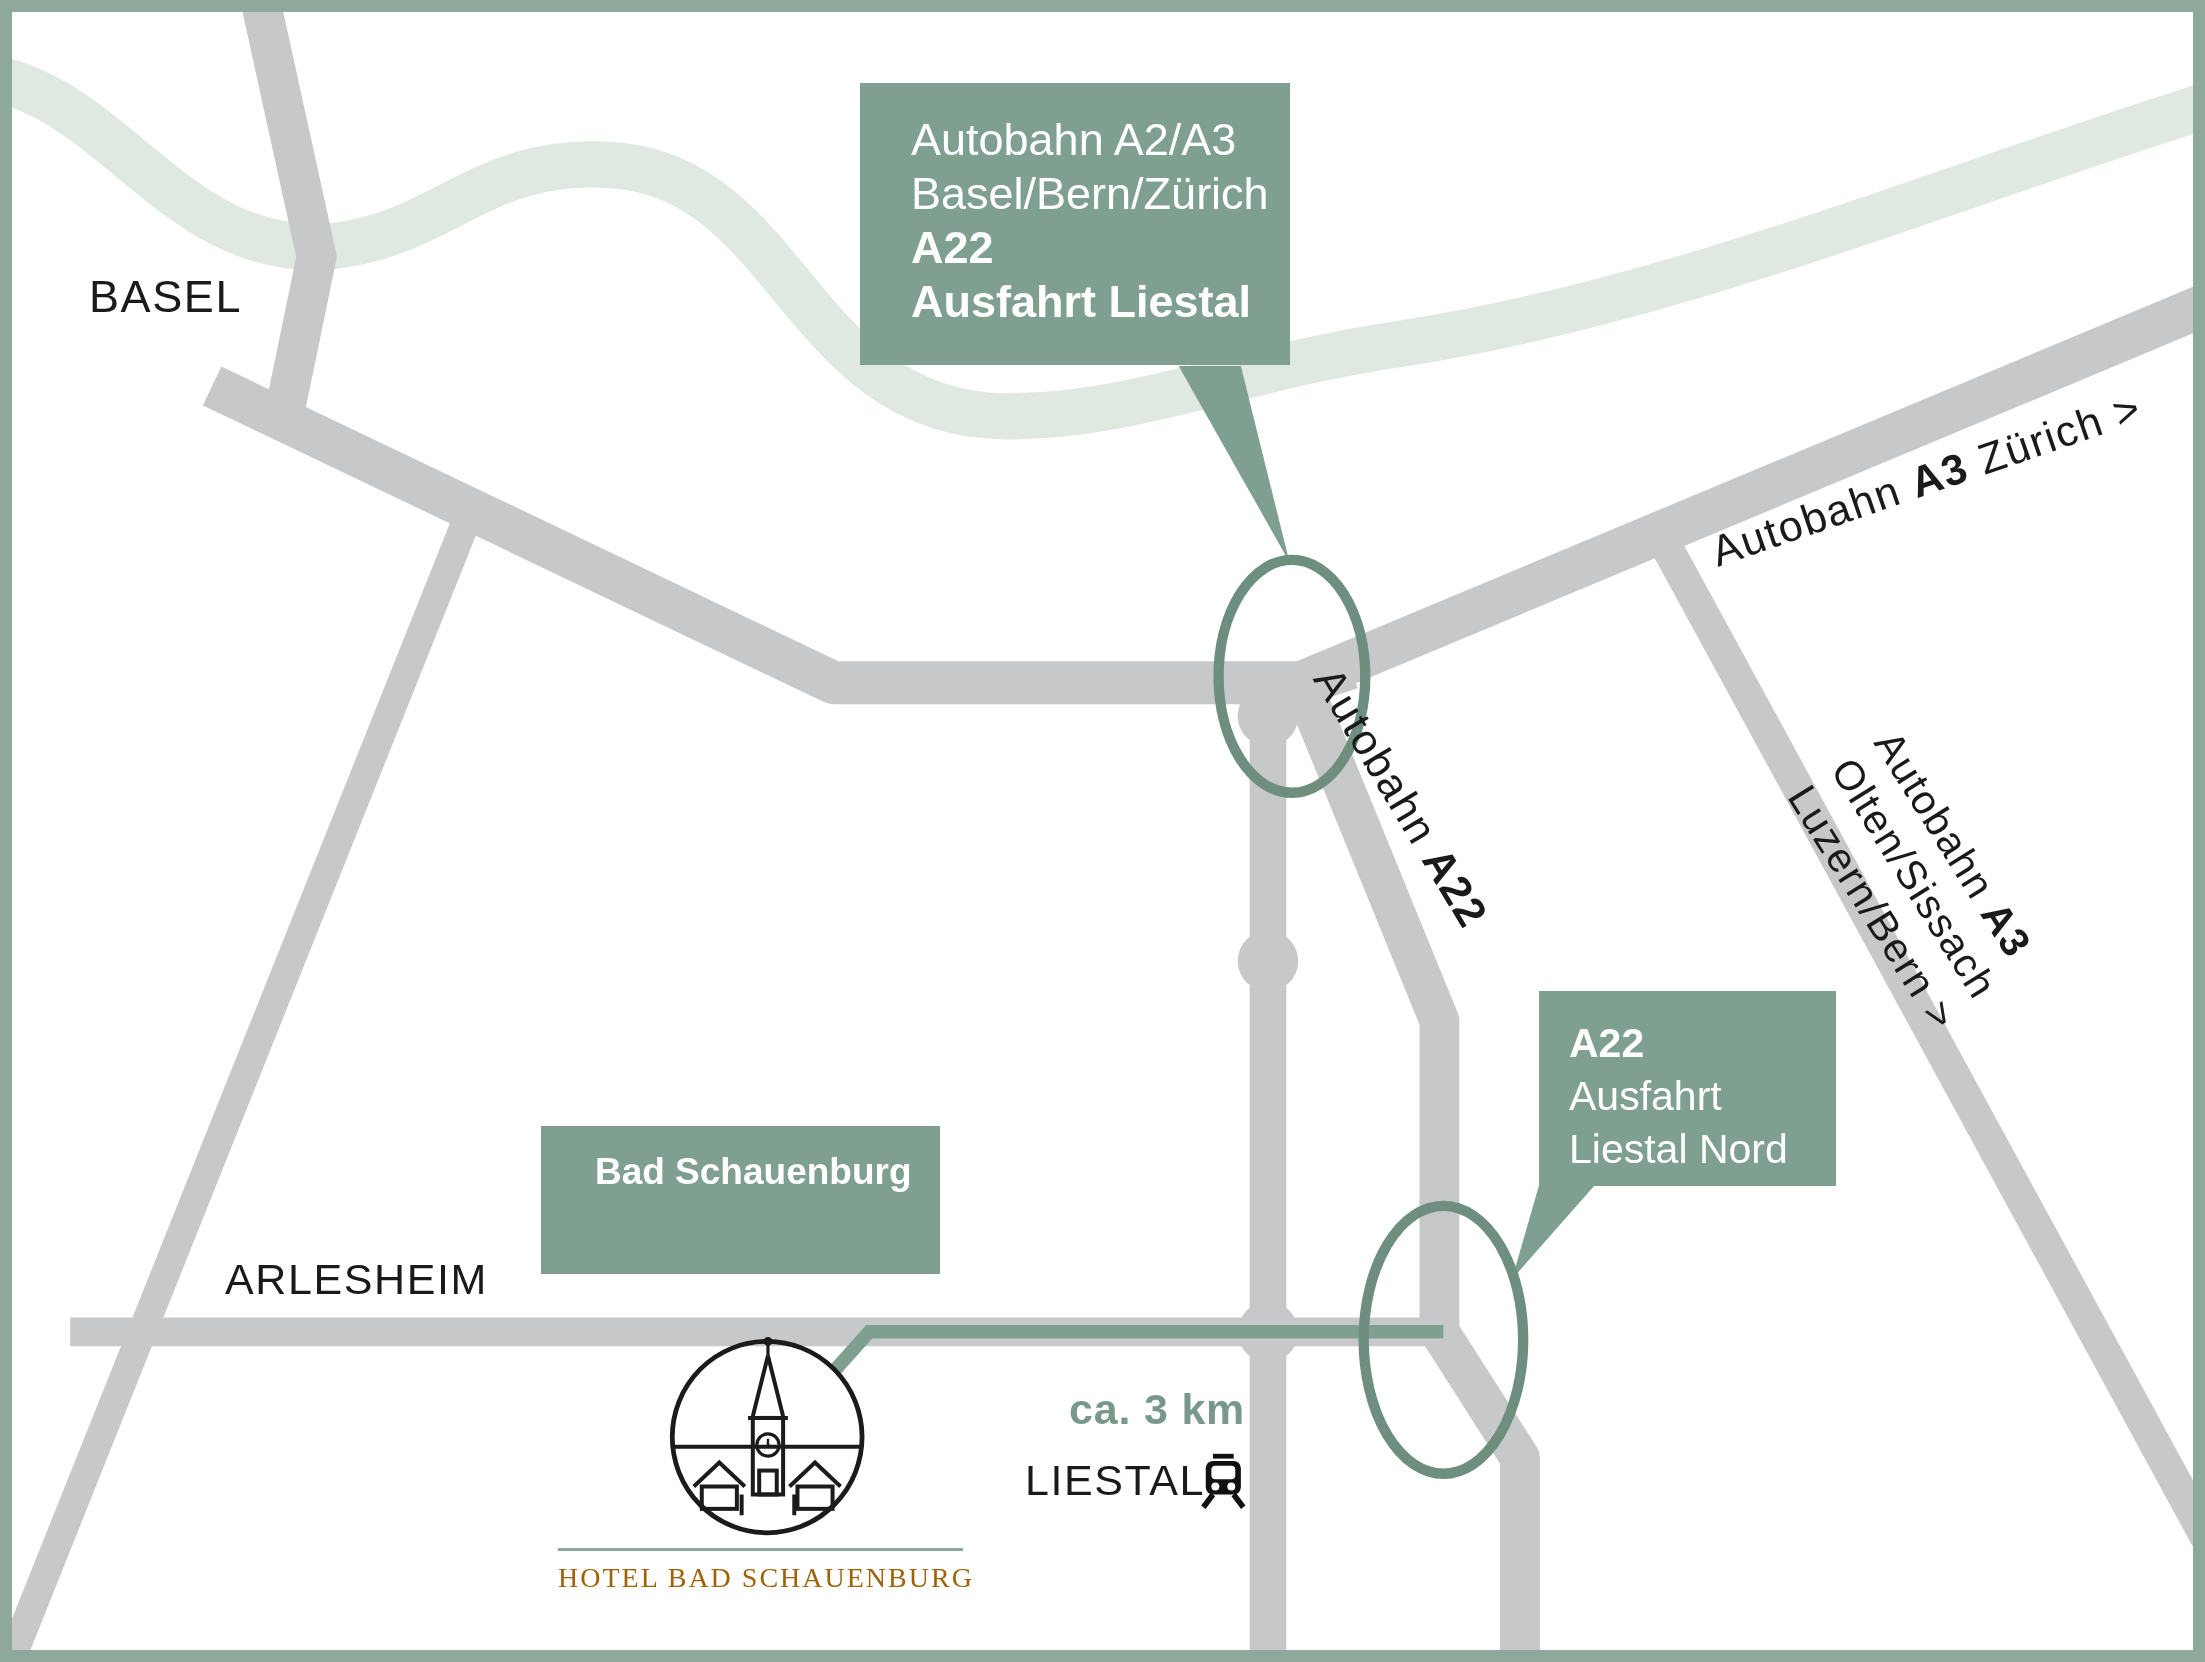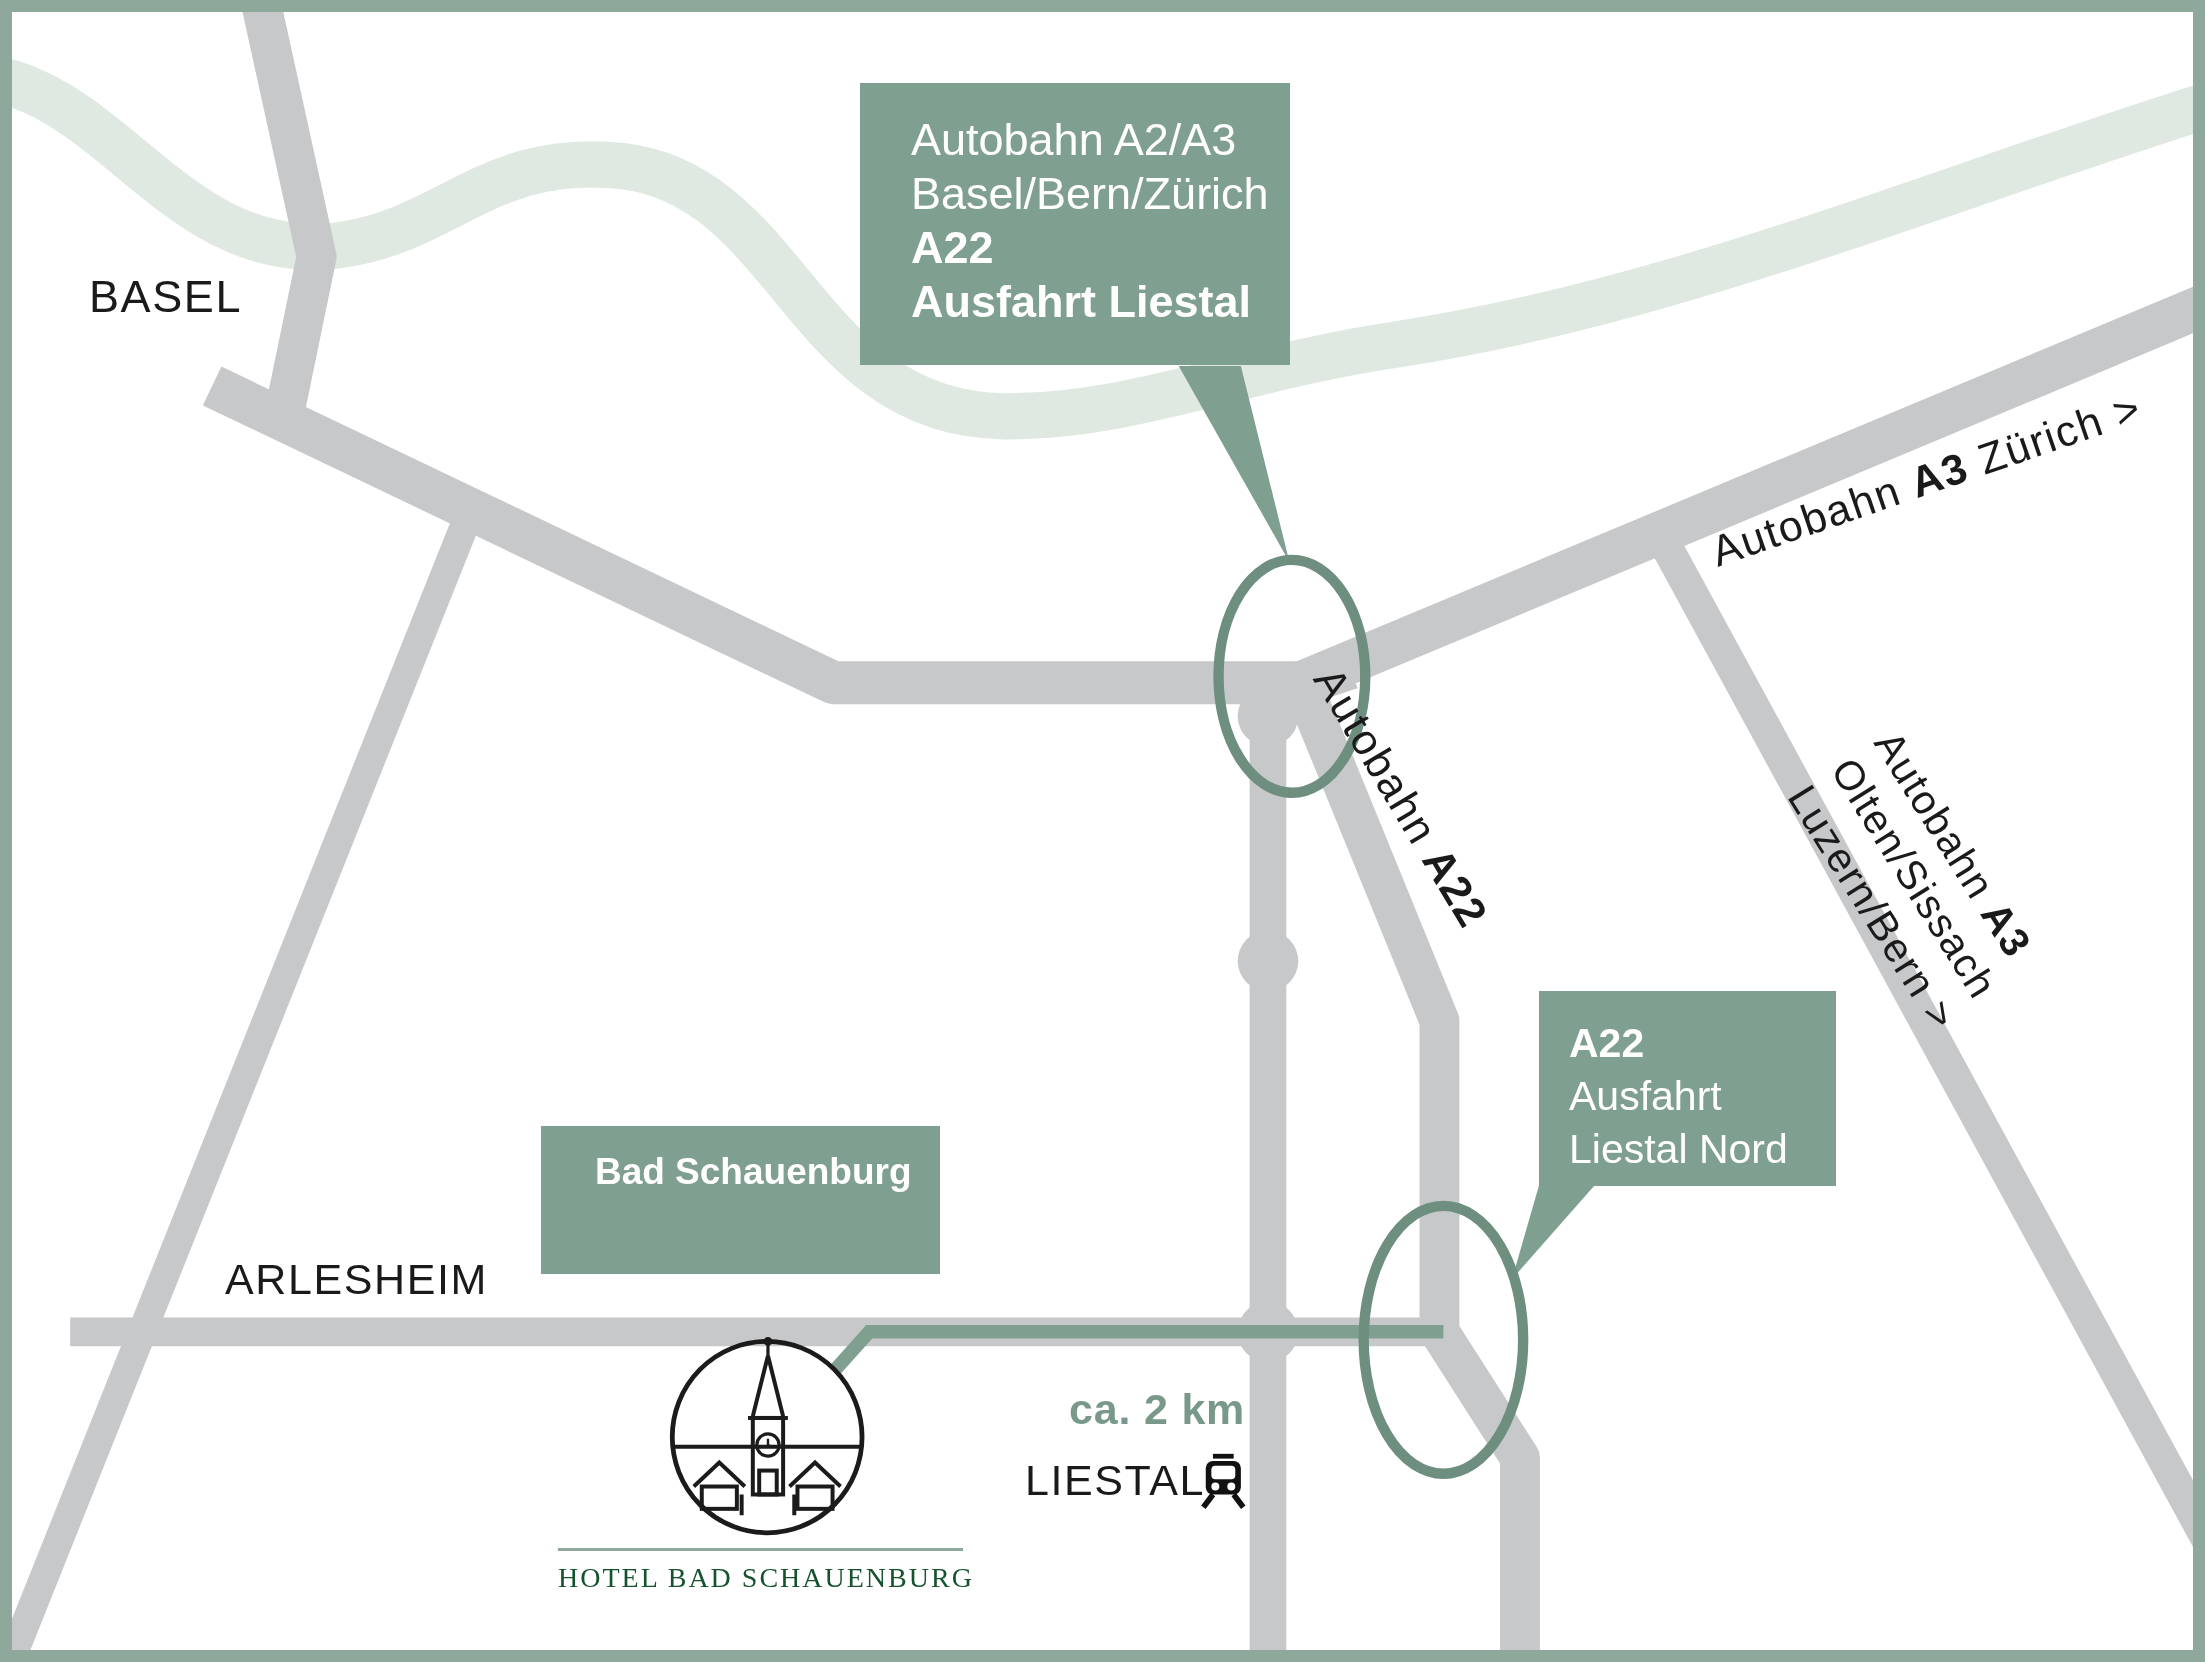--- a/index.html
+++ b/index.html
@@ -31,21 +31,21 @@
        font-size:45px;line-height:54px;}
   .co2{left:541px;top:1126px;width:399px;height:148px;padding:22px 0 0 25.5px;
        font-size:37px;line-height:48px;text-align:center;}
   .co3{left:1539px;top:991px;width:297px;height:195px;padding:25.5px 0 0 30px;
        font-size:41px;line-height:53px;}
   .bold{font-weight:bold;}
   .rot{transform-origin:left top;}
   .hotel-caption{
     position:absolute;left:558px;top:1562px;width:407px;text-align:right;
     font-family:"Liberation Serif","DejaVu Serif",serif;font-size:28px;
-    letter-spacing:2px;color:#14532d;z-index:10;white-space:nowrap;
+    letter-spacing:2px;color:#a16207;z-index:10;white-space:nowrap;
   }
   .hotel-rule{position:absolute;left:558px;top:1548px;width:405px;height:3.2px;
     background:var(--frame_green);z-index:10;}
   .distance{
     position:absolute;left:1069px;top:1385px;font-size:43px;font-weight:bold;
     color:var(--distance_green);letter-spacing:0.8px;z-index:10;white-space:nowrap;
   }
 </style>
 </head>
 <body>
@@ -121,21 +121,21 @@
   <div class="label rot" style="left:1346px;top:659px;transform:rotate(59deg);">
     <span>Autobahn </span><span class="bold">A22</span>
   </div>
 
   <div class="label rot" style="left:1906px;top:722px;transform:rotate(58deg);font-size:41px;line-height:51px;">
     <div><span>Autobahn </span><span class="bold">A3</span></div>
     <div>Olten/Sissach</div>
     <div>Luzern/Bern &gt;</div>
   </div>
 
-  <div class="distance">ca. 2 km</div>
+  <div class="distance">ca. 3 km</div>
 
   <div class="callout co1">
     <div>Autobahn A2/A3</div>
     <div>Basel/Bern/Zürich</div>
     <div class="bold">A22</div>
     <div class="bold">Ausfahrt Liestal</div>
   </div>
 
   <div class="callout co2">
     <div class="bold">Bad Schauenburg</div>

